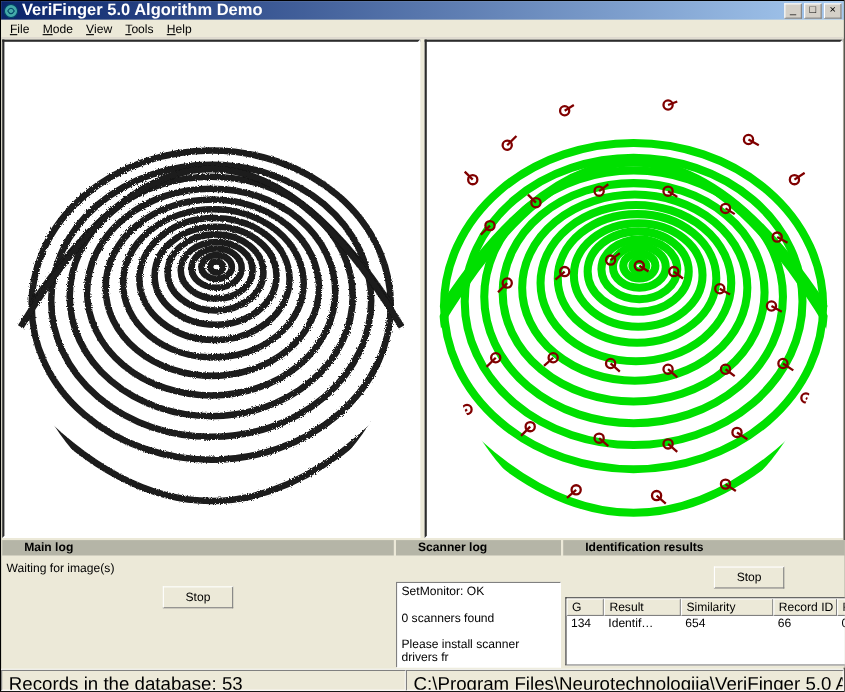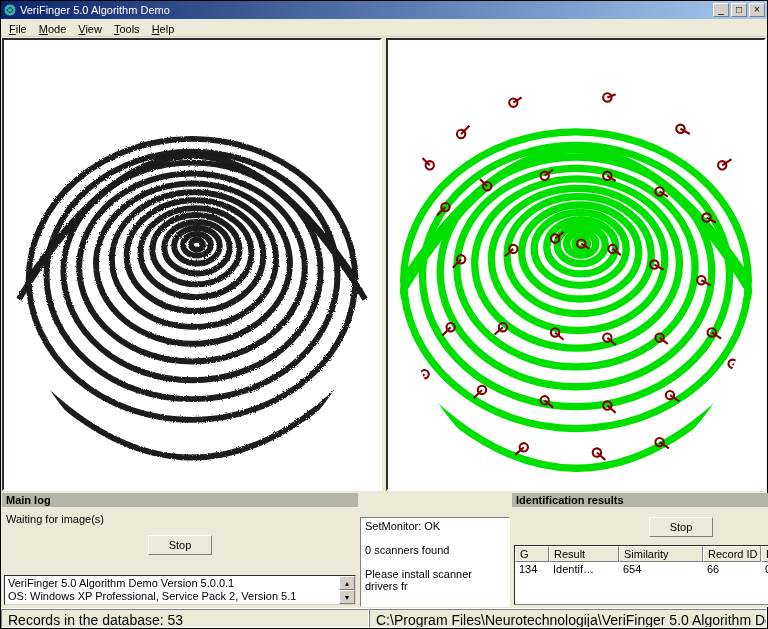--- a/index.html
+++ b/index.html
@@ -26,22 +26,22 @@
     display: flex; align-items: center;
     padding: 0 2px;
   }
   .titlebar .app-icon {
     width: 14px; height: 14px;
     margin-right: 3px;
     display: flex; align-items: center; justify-content: center;
   }
   .titlebar .title-text {
     flex: 1;
-    font-weight: normal;
-    font-size: 11px;
+    font-weight: bold;
+    font-size: 15px;
     white-space: nowrap;
   }
   .win-btns { display:flex; gap:2px; }
   .win-btn {
     width: 16px; height: 14px;
     background: #d4d0c8;
     border: 1px solid #808080;
     border-top-color:#fff; border-left-color:#fff;
     font-size:10px; line-height:10px;
     display:flex;align-items:center;justify-content:center;
@@ -89,21 +89,21 @@
   }
   .group {
     background: #ece9d8;
     display:flex; flex-direction:column;
     position:relative;
   }
   .group-header {
     background:#b5b5a7;
     font-weight:bold;
     font-size:11px;
-    padding:1px 4px;
+    padding:1px 20px;
   }
   .group-body {
     flex:1;
     display:flex; flex-direction:column;
     padding:2px;
     gap:2px;
     overflow:hidden;
   }
   .text-area {
     background:#fff;
@@ -174,21 +174,21 @@
   .statusbar {
     height:20px;
     display:flex;
     border-top:1px solid #fff;
   }
   .status-cell {
     border:1px solid #808080;
     border-top-color:#808080;border-left-color:#808080;border-right-color:#fff;border-bottom-color:#fff;
     background:#ece9d8;
     padding:2px 6px;
-    font-size:14px;
+    font-size:17px;
     white-space:nowrap; overflow:hidden;
   }
 
   
   .c0{width:34px}.c1{width:70px}.c2{width:84px}.c3{width:58px}.c4{width:86px}
   .minutia { fill:none; stroke:#800000; stroke-width:2; }
 </style>
 </head>
 <body>
 
@@ -444,34 +444,25 @@
     <div class="bottom-area">
 
       <div class="group" style="flex:0 0 356px">
         <div class="group-header">Main log</div>
         <div class="group-body">
           <div style="flex:0 0 auto; padding:4px 2px">Waiting for image(s)</div>
           <div class="right-align" style="padding-top:4px">
             <div class="btn">Stop</div>
           </div>
           <div style="flex:1"></div>
-          <div class="listbox">
-            <div class="lines">
-              <div>VeriFinger 5.0 Algorithm Demo    Version 5.0.0.1</div>
-              <div>OS: Windows XP Professional, Service Pack 2, Version 5.1</div>
-            </div>
-            <div class="mini-scroll">
-              <div>▴</div>
-              <div>▾</div>
-            </div>
-          </div>
         </div>
       </div>
 
       <div class="group" style="flex:0 0 150px">
+        <div class="group-header">Scanner log</div>
         <div class="group-body" style="padding:0">
           <div class="text-area" style="flex:1">SetMonitor: OK
 
 0 scanners found
 
 Please install scanner drivers fr</div>
         </div>
       </div>
 
       <div class="group" style="flex:1">

